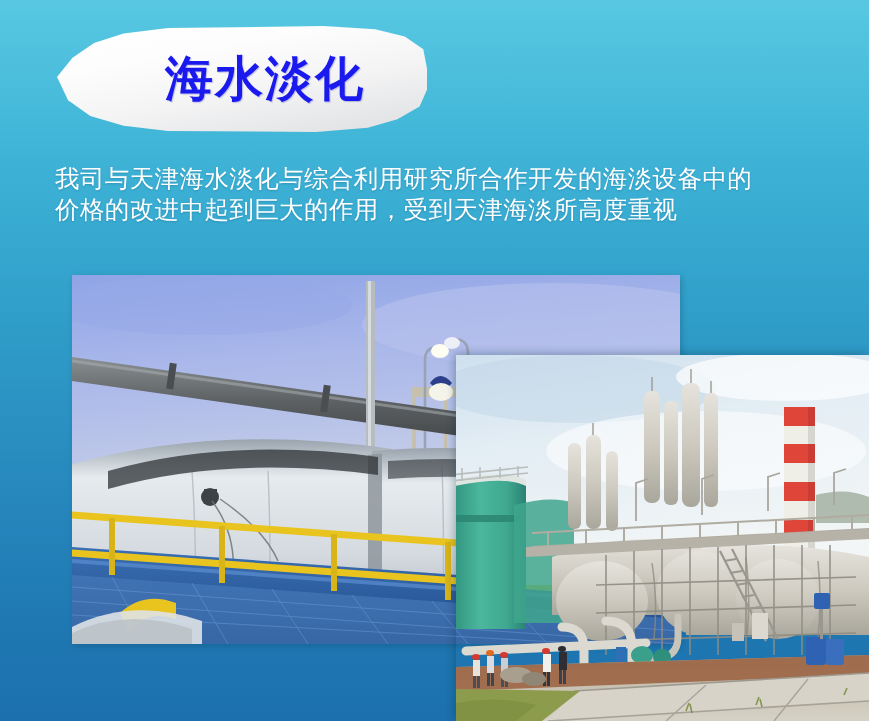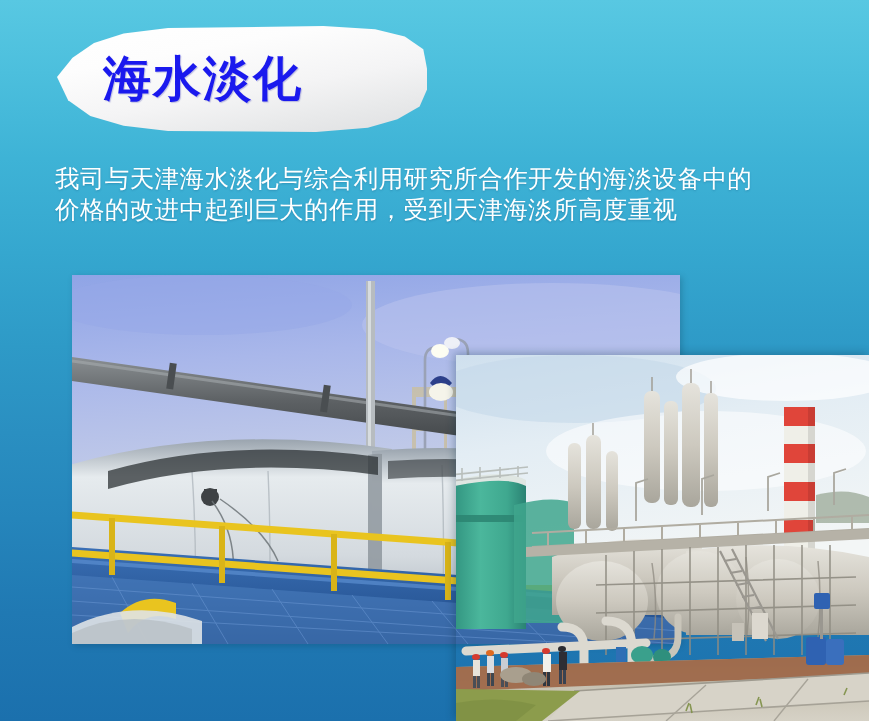--- a/index.html
+++ b/index.html
@@ -57,21 +57,21 @@
         72% 0%, 86% 3%, 94% 10%, 99% 22%, 100% 40%,
         100% 60%, 98% 76%, 92% 88%, 84% 96%, 70% 100%,
         30% 99%, 18% 94%, 9% 85%, 3% 70%);
     filter: drop-shadow(5px 6px 5px rgba(10,50,70,0.28));
   }
   #title-badge .badge-text {
     position: absolute;
     left: 0; right: 0;
     top: 50%;
     transform: translateY(-50%);
-    text-align: left;
+    text-align: center;
     padding-left: 46px;
     font-size: 48px;
     font-weight: bold;
     letter-spacing: 2px;
     color: #1a19ee;
     line-height: 1;
     text-shadow: 1px 1px 1px rgba(120,120,200,0.45);
     white-space: nowrap;
   }
 

